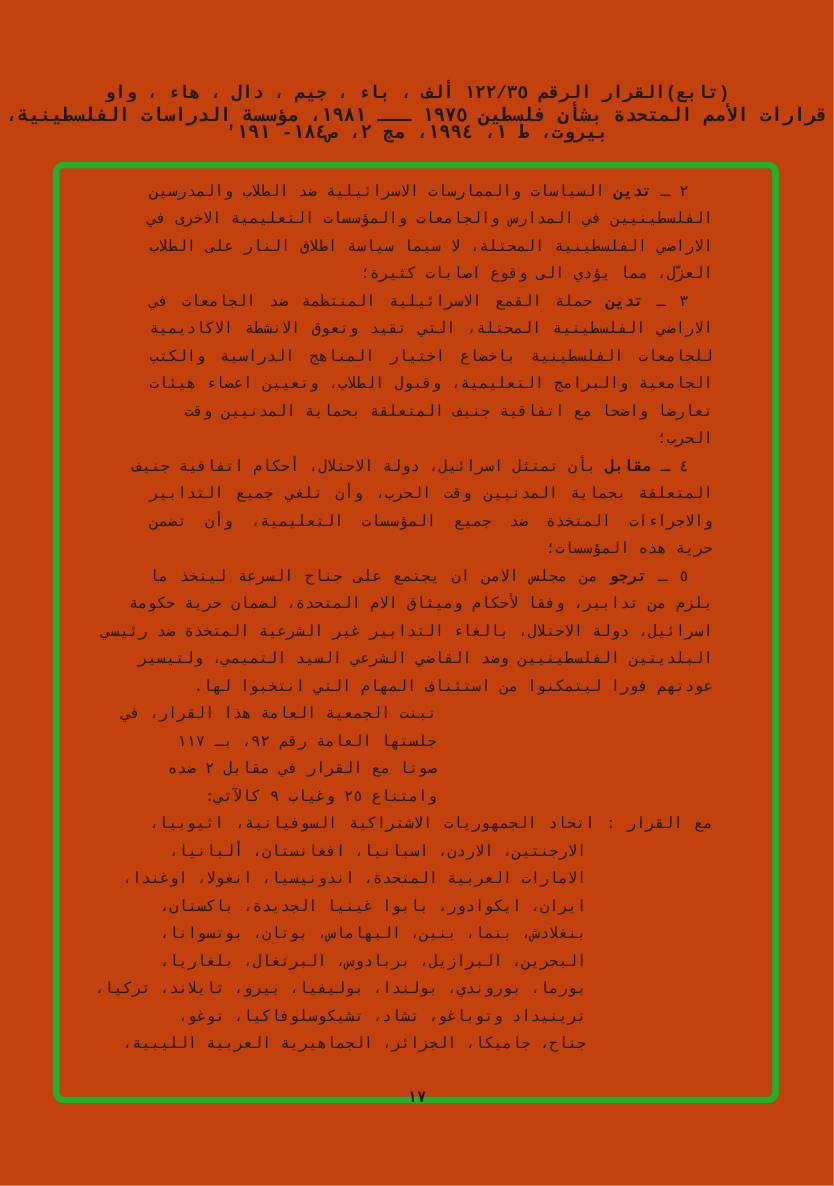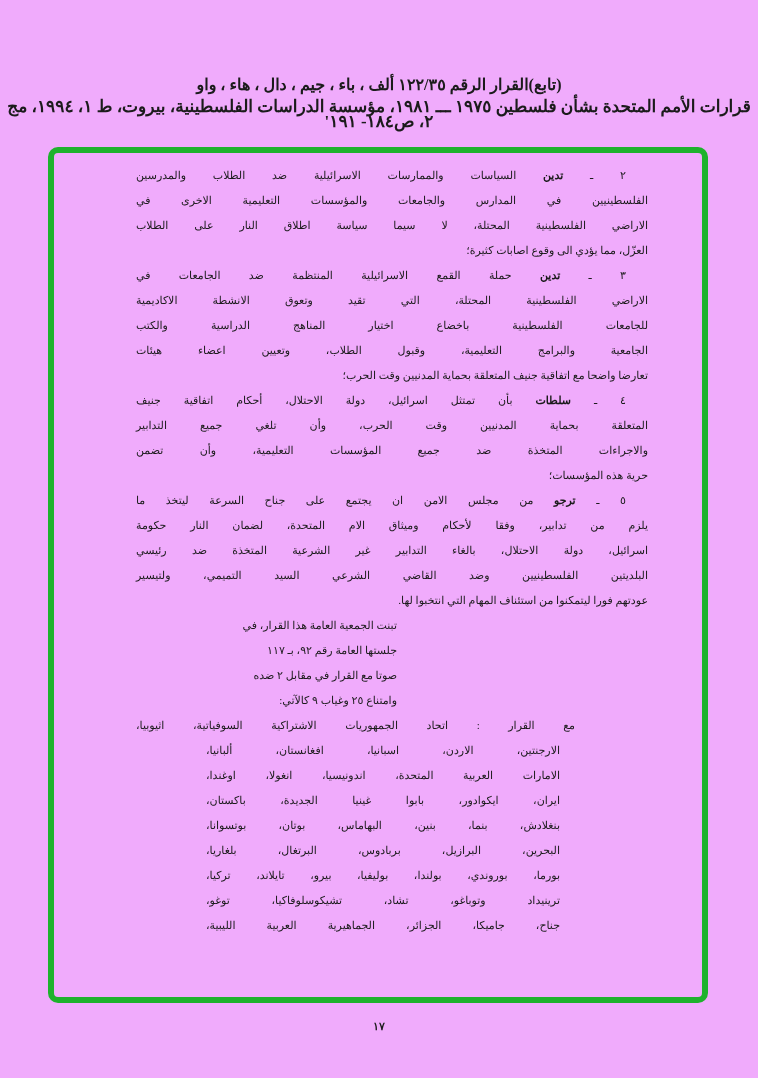--- a/index.html
+++ b/index.html
@@ -1,20 +1,20 @@
 <!DOCTYPE html>
 <html lang="ar" style="--green: #1eb22d;"><head>
 <meta charset="utf-8">
 <style>
   html,body{margin:0;padding:0;background:#e8e8e8;}
   .page{
     position:relative;
     width:758px;height:1078px;
-    background:#f0abfc;
-    font-family:Liberation Serif, serif;
+    background:#c2410c;
+    font-family:Liberation Mono, monospace;
     color:#1b1b1b;
     overflow:hidden;
   }
   
   .header{position:absolute;top:74px;left:0;width:758px;text-align:center;direction:rtl;}
   .res-title{
     font-size:16px;font-weight:bold;line-height:22px;
     letter-spacing:0.2px;
   }
   .source-line{
@@ -29,38 +29,38 @@
     box-sizing:border-box;
     border:6px solid var(--green,#1eb22d);
     border-radius:10px;
     background:transparent;
   }
   .boxinner{
     box-sizing:border-box;
     width:100%;height:100%;
     padding:10px 54px 0 82px;
     direction:rtl;
-    font-size:11px;
+    font-size:14px;
     line-height:25px;
   }
   
   .jl{ text-align:justify; text-align-last:justify; white-space:nowrap; }
   .rl{ }
   .line{ direction:rtl; }
   .first-line{ padding-right:22px; }
   .bold{ font-weight:bold; }
   
   .adoption div{ margin-right:251px; text-align:right; white-space:nowrap; }
   
-  .vote-first{ margin-right:73px; }
-  .vote-lines div{ margin-right:88px; margin-left:70px; }
+  .vote-first{ }
+  .vote-lines div{ margin-right:115px; margin-left:70px; }
   
   .pagenum{
-    position:absolute;top:1020px;left:0;width:758px;
-    text-align:center;font-size:11px;font-weight:bold;direction:rtl;
+    position:absolute;top:990px;left:0;width:758px;
+    text-align:center;font-size:14px;font-weight:bold;direction:rtl;
   }
 </style>
 </head>
 <body>
 
 <div class="page">
 
   <div class="header">
     <div class="res-title">(تابع)القرار الرقم  ١٢٢/٣٥ ألف ، باء ، جيم ، دال ، هاء ، واو</div>
     <div class="source-line">قرارات الأمم المتحدة بشأن فلسطين ١٩٧٥ ـــ ١٩٨١، مؤسسة الدراسات الفلسطينية، بيروت، ط ١، ١٩٩٤، مج ٢، ص١٨٤- ١٩١'</div>
@@ -87,35 +87,35 @@
         <div>
             <div class="line jl">الاراضي الفلسطينية المحتلة، التي تقيد وتعوق الانشطة الاكاديمية</div>
             <div class="line jl">للجامعات الفلسطينية باخضاع اختيار المناهج الدراسية والكتب</div>
             <div class="line jl">الجامعية والبرامج التعليمية، وقبول الطلاب، وتعيين اعضاء هيئات</div>
             <div class="line rl">تعارضا واضحا مع اتفاقية جنيف المتعلقة بحماية المدنيين وقت الحرب؛</div>
           </div>
       </section>
 
       <section>
         <div class="line jl first-line">
-          <span>٤ ـ </span><span class="bold">سلطات</span><span> بأن تمتثل اسرائيل، دولة الاحتلال، أحكام اتفاقية جنيف</span>
+          <span>٤ ـ </span><span class="bold">مقابل</span><span> بأن تمتثل اسرائيل، دولة الاحتلال، أحكام اتفاقية جنيف</span>
         </div>
         <div>
             <div class="line jl">المتعلقة بحماية المدنيين وقت الحرب، وأن تلغي جميع التدابير</div>
             <div class="line jl">والاجراءات المتخذة ضد جميع المؤسسات التعليمية، وأن تضمن</div>
             <div class="line rl">حرية هذه المؤسسات؛</div>
           </div>
       </section>
 
       <section>
         <div class="line jl first-line">
           <span>٥ ـ </span><span class="bold">ترجو</span><span> من مجلس الامن ان يجتمع على جناح السرعة ليتخذ ما</span>
         </div>
         <div>
-            <div class="line jl">يلزم من تدابير، وفقا لأحكام وميثاق الام المتحدة، لضمان النار حكومة</div>
+            <div class="line jl">يلزم من تدابير، وفقا لأحكام وميثاق الام المتحدة، لضمان حرية حكومة</div>
             <div class="line jl">اسرائيل، دولة الاحتلال، بالغاء التدابير غير الشرعية المتخذة ضد رئيسي</div>
             <div class="line jl">البلديتين الفلسطينيين وضد القاضي الشرعي السيد التميمي، ولتيسير</div>
             <div class="line rl">عودتهم فورا ليتمكنوا من استئناف المهام التي انتخبوا لها.</div>
           </div>
       </section>
 
       <section class="adoption">
           <div class="line rl">تبنت الجمعية العامة هذا القرار، في</div>
           <div class="line rl">جلستها العامة رقم ٩٢، بـ ١١٧</div>
           <div class="line rl">صوتا مع القرار في مقابل ٢ ضده</div>

